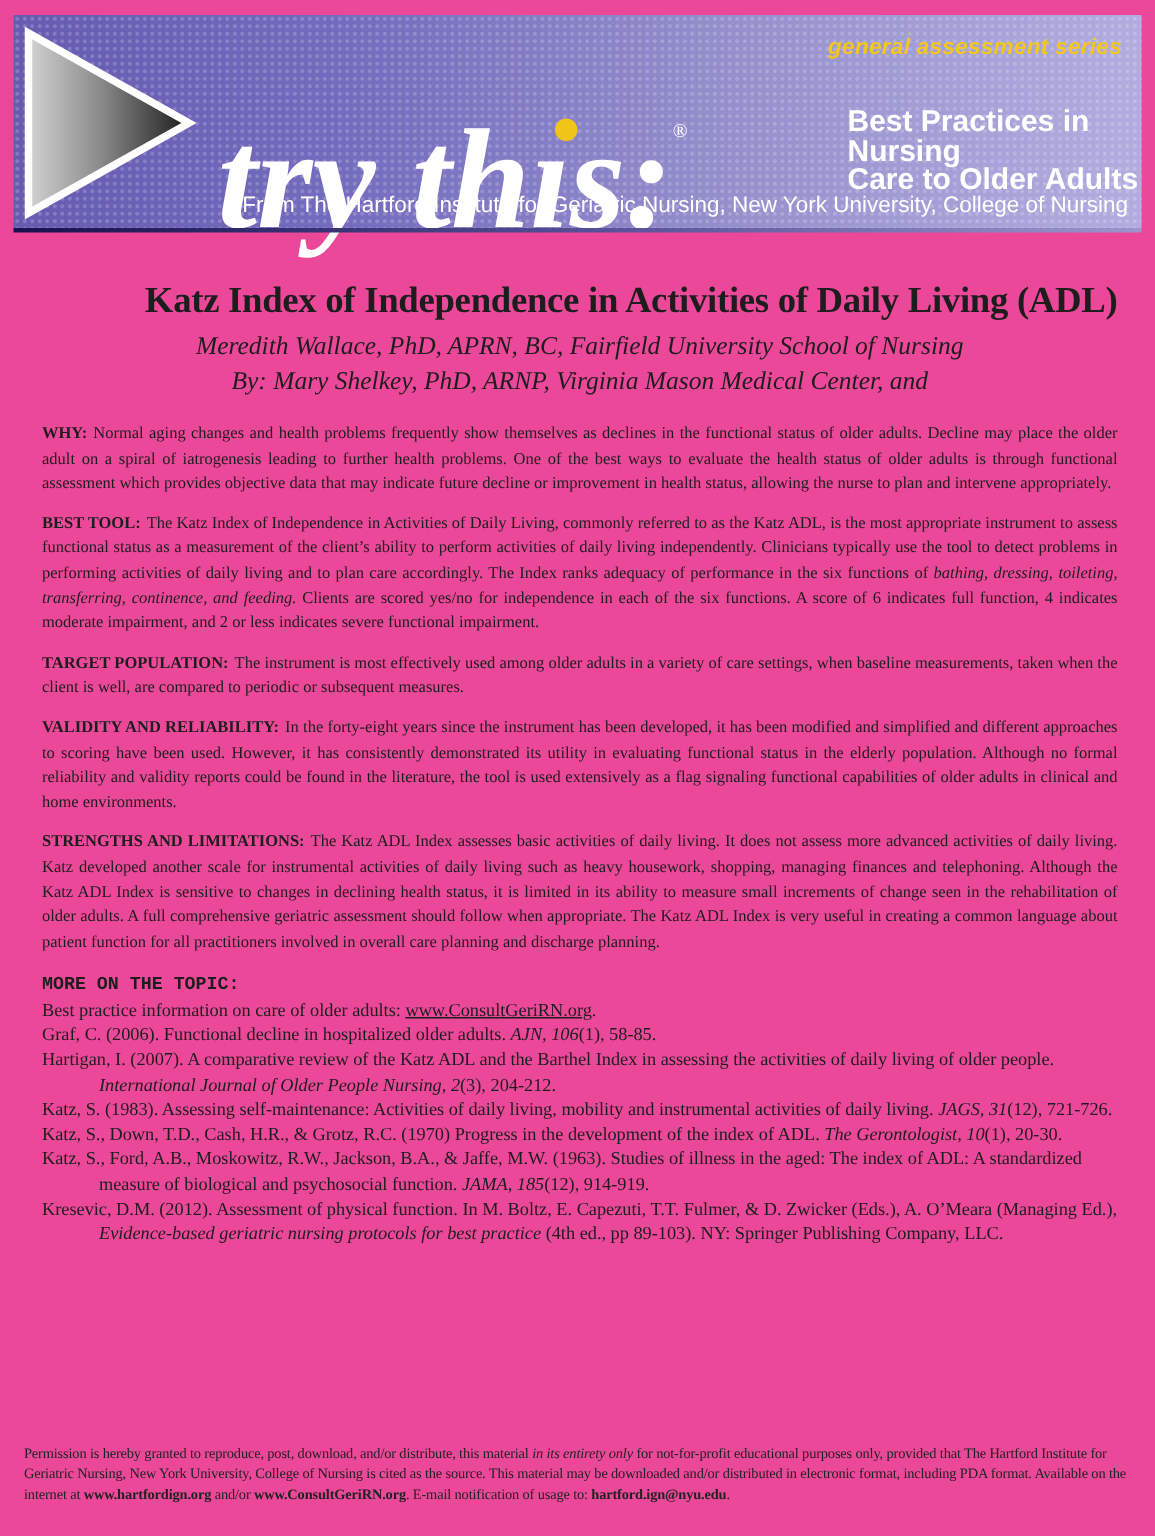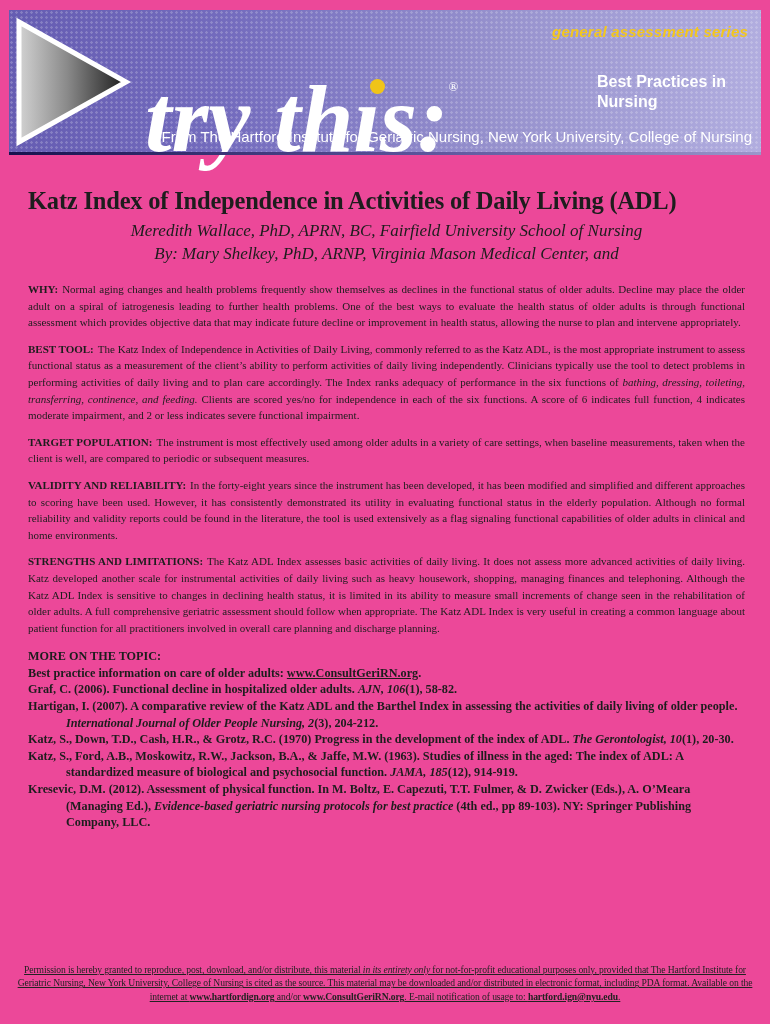--- a/index.html
+++ b/index.html
@@ -18,46 +18,46 @@
   .series{position:absolute;top:13px;right:13px;
     font-family:"Liberation Sans",sans-serif;font-style:italic;font-weight:bold;
     font-size:15px;color:#f3c71d;letter-spacing:.2px;}
   .logo{position:absolute;left:136px;top:24px;height:106px;line-height:106px;white-space:nowrap;
     font-family:"Liberation Serif",serif;font-style:italic;font-weight:bold;
     font-size:95px;color:#ffffff;}
   .logo-i{position:relative;}
   .logo-dot{position:absolute;top:13px;left:16px;width:15px;height:15px;border-radius:50%;
     background:#f0c419;}
   .reg{font-size:13px;font-weight:normal;font-style:normal;vertical-align:60px;letter-spacing:0;}
-  .tagline{position:absolute;left:588px;top:62px;
+  .tagline{position:absolute;left:556px;top:62px;
     font-family:"Liberation Sans",sans-serif;font-weight:bold;color:#ffffff;
-    font-size:16px;line-height:19.5px;}
+    font-size:20px;line-height:19.5px;}
   .fromline{position:absolute;right:9px;bottom:7px;
     font-family:"Liberation Sans",sans-serif;color:#ffffff;font-size:15px;}
 
   
   .content{position:absolute;top:164px;left:28px;width:717px;}
   .masthead{display:flex;justify-content:space-between;font-size:13.5px;line-height:17px;}
   .editor{width:305px;}
-  .title{margin:23px 0 0;text-align:left;font-size:24.5px;line-height:27px;
+  .title{margin:23px 0 0;text-align:right;font-size:24.5px;line-height:27px;
     font-weight:bold;letter-spacing:-.2px;}
   .byline{margin-top:5px;text-align:center;font-style:italic;font-size:17px;line-height:23px;}
 
   .bodytext{margin-top:16px;font-size:11px;line-height:16.6px;text-align:justify;}
   .para{margin:0 0 10px;}
   .lbl{font-weight:bold;margin-right:4px;}
 
   .refs{font-size:12.2px;line-height:16.6px;}
-  .more-label{font-weight:bold;margin:12px 0 0;}
-  .ref{margin:0;padding-left:38px;text-indent:-38px;font-weight:bold;}
+  .more-label{font-weight:bold;margin:12px 0 0;font-family:Liberation Mono, monospace;}
+  .ref{margin:0;padding-left:38px;text-indent:-38px;}
   .em{font-style:italic;}
   .link{text-decoration:underline;}
 
-  .footer{position:absolute;left:16px;right:16px;top:963px;text-align:center;
-    font-size:9.6px;line-height:13.4px;letter-spacing:-.1px;color:#222;text-decoration:underline;}
+  .footer{position:absolute;left:16px;right:16px;top:963px;text-align:left;
+    font-size:9.6px;line-height:13.4px;letter-spacing:-.1px;color:#222;}
   .footer b{font-weight:bold;}
 </style>
 </head>
 <body>
 
 <div class="page">
 
   <header class="banner">
     <svg class="tri" width="118" height="132" viewBox="0 0 118 132">
       <defs>
@@ -69,20 +69,21 @@
       </defs>
       <polygon points="4,6 111,66 4,126" fill="url(#triGrad)" stroke="#ffffff" stroke-width="5" stroke-linejoin="miter"></polygon>
     </svg>
 
     <div class="series">general assessment series</div>
 
     <div class="logo"><span>try th</span><span class="logo-i"><span>ı</span><span class="logo-dot"></span></span><span>s:</span><span class="reg">®</span></div>
 
     <div class="tagline">
       <div>Best Practices in Nursing</div>
+      <div>Care to Older Adults</div>
     </div>
 
     <div class="fromline">From The Hartford Institute for Geriatric Nursing, New York University, College of Nursing</div>
   </header>
   <div class="banner-rule"></div>
 
   <div class="content">
 
 
     <h1 class="title">Katz Index of Independence in Activities of Daily Living (ADL)</h1>
@@ -102,24 +103,25 @@
       <p class="para"><b class="lbl">VALIDITY AND RELIABILITY:</b><span>In the forty-eight years since the instrument has been developed, it has been modified and simplified and different approaches to scoring have been used. However, it has consistently demonstrated its utility in evaluating functional status in the elderly population. Although no formal reliability and validity reports could be found in the literature, the tool is used extensively as a flag signaling functional capabilities of older adults in clinical and home environments.</span></p>
 
       <p class="para"><b class="lbl">STRENGTHS AND LIMITATIONS:</b><span>The Katz ADL Index assesses basic activities of daily living. It does not assess more advanced activities of daily living. Katz developed another scale for instrumental activities of daily living such as heavy housework, shopping, managing finances and telephoning. Although the Katz ADL Index is sensitive to changes in declining health status, it is limited in its ability to measure small increments of change seen in the rehabilitation of older adults. A full comprehensive geriatric assessment should follow when appropriate. The Katz ADL Index is very useful in creating a common language about patient function for all practitioners involved in overall care planning and discharge planning.</span></p>
     </main>
 
     <section class="refs">
       <p class="more-label">MORE ON THE TOPIC:</p>
 
       <p class="ref"><span>Best practice information on care of older adults: </span><span class="link">www.ConsultGeriRN.org</span><span>.</span></p>
 
-      <p class="ref"><span>Graf, C. (2006). Functional decline in hospitalized older adults. </span><span class="em">AJN, 106</span><span>(1), 58-82.</span></p>
+      <p class="ref"><span>Graf, C. (2006). Functional decline in hospitalized older adults. </span><span class="em">AJN, 106</span><span>(1), 58-85.</span></p>
 
       <p class="ref"><span>Hartigan, I. (2007). A comparative review of the Katz ADL and the Barthel Index in assessing the activities of daily living of older people. </span><span class="em">International Journal of Older People Nursing, 2</span><span>(3), 204-212.</span></p>
 
+      <p class="ref"><span>Katz, S. (1983). Assessing self-maintenance: Activities of daily living, mobility and instrumental activities of daily living. </span><span class="em">JAGS, 31</span><span>(12), 721-726.</span></p>
 
       <p class="ref"><span>Katz, S., Down, T.D., Cash, H.R., &amp; Grotz, R.C. (1970) Progress in the development of the index of ADL. </span><span class="em">The Gerontologist, 10</span><span>(1), 20-30.</span></p>
 
       <p class="ref"><span>Katz, S., Ford, A.B., Moskowitz, R.W., Jackson, B.A., &amp; Jaffe, M.W. (1963). Studies of illness in the aged: The index of ADL: A standardized measure of biological and psychosocial function. </span><span class="em">JAMA, 185</span><span>(12), 914-919.</span></p>
 
       <p class="ref"><span>Kresevic, D.M. (2012). Assessment of physical function. In M. Boltz, E. Capezuti, T.T. Fulmer, &amp; D. Zwicker (Eds.), A. O’Meara (Managing Ed.), </span><span class="em">Evidence-based geriatric nursing protocols for best practice</span><span> (4th ed., pp 89-103). NY: Springer Publishing Company, LLC.</span></p>
     </section>
   </div>
 
   <footer class="footer"><span>Permission is hereby granted to reproduce, post, download, and/or distribute, this material </span><span class="em">in its entirety only</span><span> for not-for-profit educational purposes only, provided that The Hartford Institute for Geriatric Nursing, New York University, College of Nursing is cited as the source. This material may be downloaded and/or distributed in electronic format, including PDA format. Available on the internet at </span><b>www.hartfordign.org</b><span> and/or </span><b>www.ConsultGeriRN.org</b><span>. E-mail notification of usage to: </span><b>hartford.ign@nyu.edu</b><span>.</span></footer>

